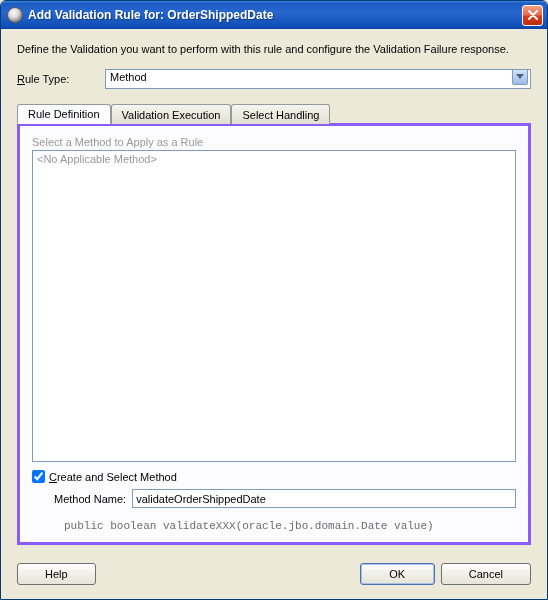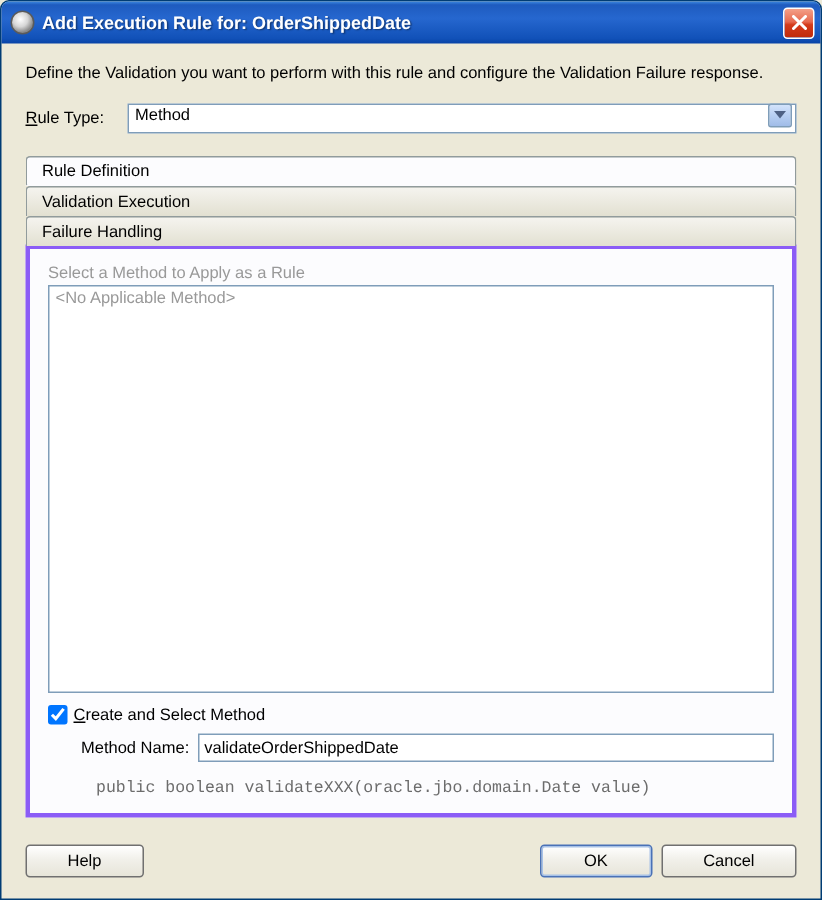--- a/index.html
+++ b/index.html
@@ -53,21 +53,21 @@
 
 .content {
   flex: 1;
   padding: 14px 16px 10px 16px;
   display: flex;
   flex-direction: column;
   color: #000;
 }
 .desc { margin-bottom: 14px; }
 .row { display: flex; align-items: center; margin-bottom: 14px; }
-.row label { width: 68px; }
+.row label { width: 88px; }
 .select-wrap {
   flex: 1;
   border: 1px solid #7f9db9;
   background: #fff;
   height: 20px;
   display: flex;
   align-items: center;
   padding: 0 2px 4px 4px;
   position: relative;
 }
@@ -77,21 +77,20 @@
   background: linear-gradient(to bottom, #d3e3fb 0%, #b7cff3 50%, #a0bce8 100%);
   border: 1px solid #7f9db9;
   border-radius: 2px;
   display: flex; align-items: center; justify-content: center;
 }
 .sel-btn svg { display:block; }
 
 .tabs {
   display: flex;
   z-index: 2;
-  flex-direction: column;
 }
 .tab {
   border: 1px solid #919b9c;
   border-bottom: none;
   border-radius: 3px 3px 0 0;
   padding: 3px 10px;
   margin-right: 0px;
   background: linear-gradient(to bottom, #f5f4ef 0%, #e2e0d1 100%);
   position: relative;
   top: 1px;
@@ -179,21 +178,21 @@
   box-shadow: inset 0 0 0 1px #a7c1e6;
 }
 </style>
 </head>
 <body>
 
 <div class="window">
 
   <div class="titlebar">
     <div class="app-icon"></div>
-    <div class="title-text">Add Execution Rule for: OrderShippedDate</div>
+    <div class="title-text">Add Validation Rule for: OrderShippedDate</div>
     <div class="close-btn">
       <svg width="10" height="10" viewBox="0 0 10 10">
         <path d="M1 1 L9 9 M9 1 L1 9" stroke="#fff" stroke-width="2" stroke-linecap="round"></path>
       </svg>
     </div>
   </div>
 
   <div class="content">
     <div class="desc">Define the Validation you want to perform with this rule and configure the Validation Failure response.</div>
 
@@ -210,21 +209,21 @@
     </div>
 
     <div class="tabs">
       <div class="tab active">
         <span>Rule Definition</span>
       </div>
       <div class="tab">
         <span>Validation Execution</span>
       </div>
       <div class="tab">
-        <span>Failure Handling</span>
+        <span>Select Handling</span>
       </div>
     </div>
 
     <div class="tabpanel">
       <div class="method-label">Select a Method to Apply as a Rule</div>
       <div class="listbox">
         <span>&lt;No Applicable Method&gt;</span>
       </div>
 
       <div class="check-row">

